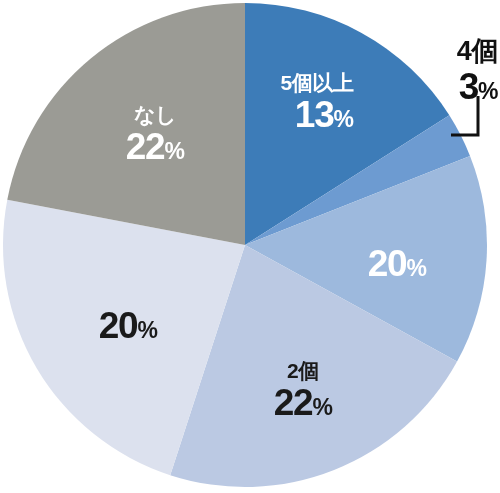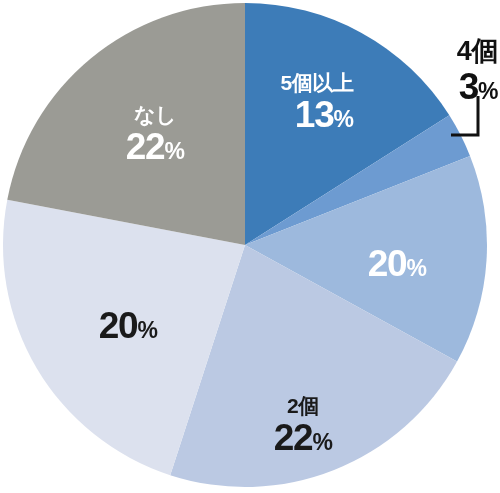--- a/index.html
+++ b/index.html
@@ -122,21 +122,21 @@
 
   <div class="slice-label light-text" id="label-0" style="left: 317px; top: 102px; text-align: right;">
     <span class="cat">5個以上</span>
     <span class="valrow"><span class="num">13</span><span class="pct">%</span></span>
   </div>
 
   <div class="slice-label light-text" id="label-2" style="left: 397px; top: 263px;">
     <span class="valrow"><span class="num">20</span><span class="pct">%</span></span>
   </div>
 
-  <div class="slice-label dark-text" id="label-3" style="left: 303px; top: 390px; margin-top: 35px;">
+  <div class="slice-label dark-text" id="label-3" style="left: 303px; top: 390px;">
     <span class="cat">2個</span>
     <span class="valrow"><span class="num">22</span><span class="pct">%</span></span>
   </div>
 
   <div class="slice-label dark-text" id="label-4" style="left: 128px; top: 325px;">
     <span class="valrow"><span class="num">20</span><span class="pct">%</span></span>
   </div>
 
   <div class="slice-label light-text" id="label-5" style="left: 155px; top: 134px;">
     <span class="cat">なし</span>

